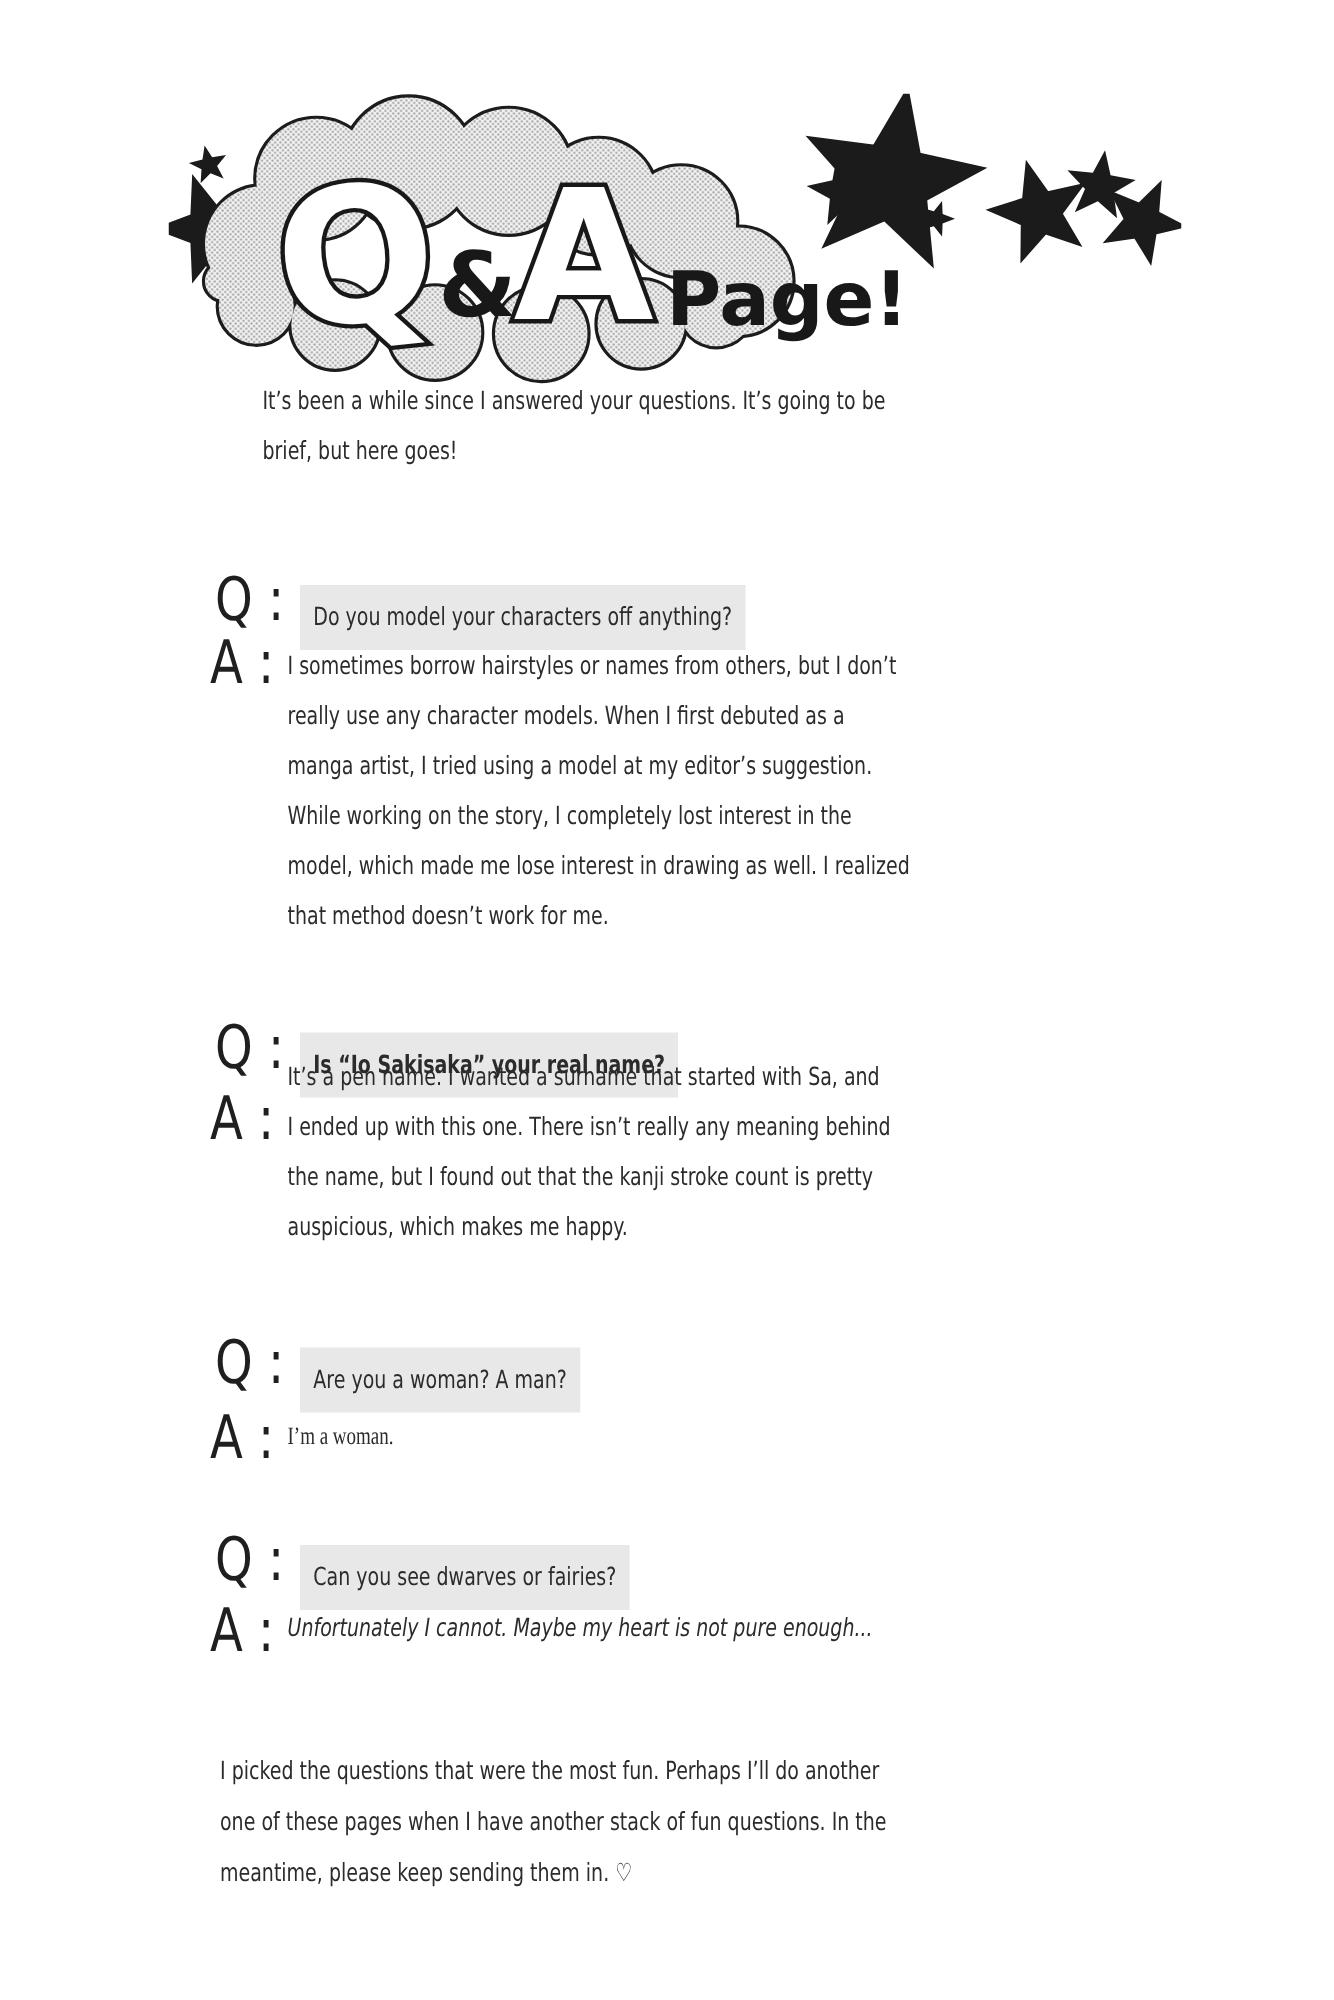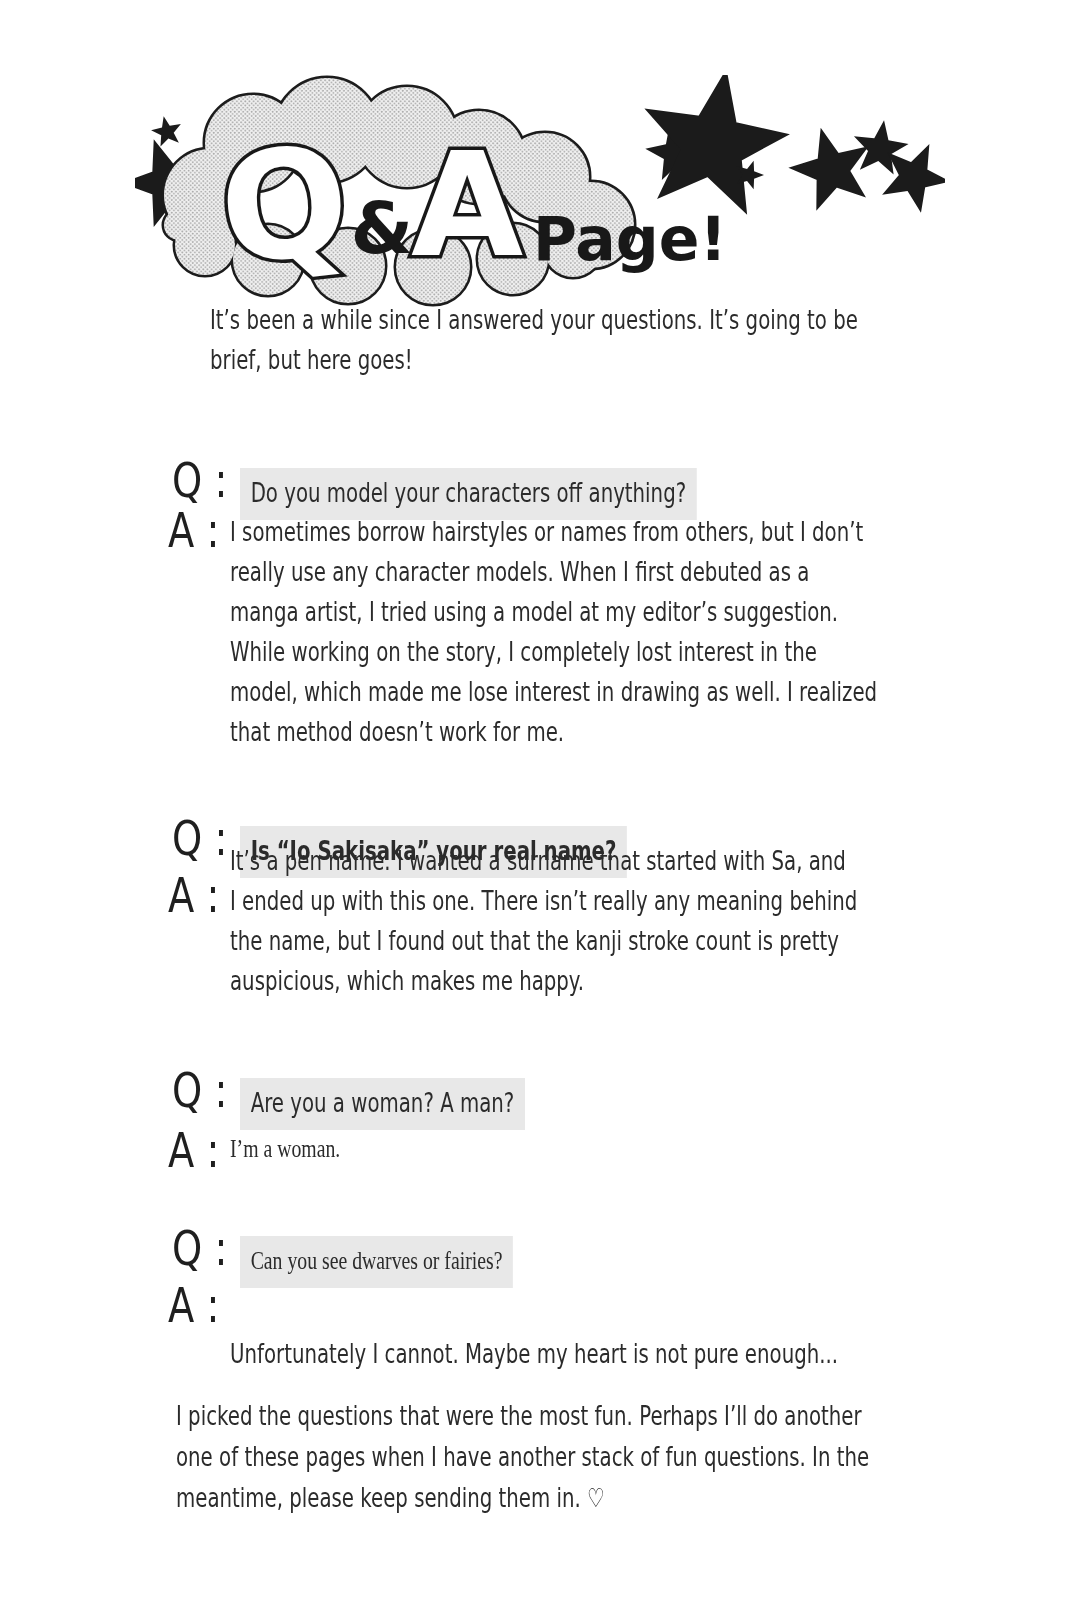--- a/index.html
+++ b/index.html
@@ -6,21 +6,21 @@
   body{
     width:1067px;height:1600px;
     font-family:"DejaVu Sans",sans-serif;
     color:#2b2b2b;
     overflow:hidden;
   }
   .page{position:relative;width:1067px;height:1600px;background:#fff;}
 
   .header-art{position:absolute;left:135px;top:75px;width:810px;height:240px;}
 
-  .text-block{position:absolute;font-size:26px;line-height:40px;}
+  .text-block{position:absolute;font-size:20px;line-height:40px;}
   .condensed{
     display:inline-block;
     transform:scaleX(0.76);
     transform-origin:0 0;
     white-space:pre;
   }
 
   #intro{left:210px;top:300px;}
   #outro{left:176px;top:1396px;line-height:41px;}
 
@@ -38,21 +38,21 @@
     background:#e8e8e8;
     padding:5px 14px 7px 14px;
   }
   .a-text{position:absolute;left:230px;}
   .q-label{left:172px;}
   .a-label{left:168px;}
 
   #qa0 .q-label{top:452px;}  #qa0 .q-box{top:468px;}  #qa0 .a-label{top:502px;}  #qa0 .a-text{top:512px;}
   #qa1 .q-label{top:810px;}  #qa1 .q-box{top:826px;font-weight:bold;}  #qa1 .a-label{top:867px;}  #qa1 .a-text{top:841px;}
   #qa2 .q-label{top:1062px;} #qa2 .q-box{top:1078px;text-decoration:underline;} #qa2 .a-label{top:1122px;} #qa2 .a-text{top:1129px;font-family:Liberation Serif, serif;}
-  #qa3 .q-label{top:1220px;} #qa3 .q-box{top:1236px;font-family:Liberation Serif, serif;} #qa3 .a-label{top:1277px;} #qa3 .a-text{top:1334px;}
+  #qa3 .q-label{top:1220px;} #qa3 .q-box{top:1236px;} #qa3 .a-label{top:1277px;} #qa3 .a-text{top:1282px;font-style:italic;}
 </style>
 </head>
 <body>
 
 <div class="page">
 
   <svg class="header-art" viewBox="0 0 810 240">
     <defs>
       <pattern id="ht" width="4.2" height="4.2" patternUnits="userSpaceOnUse">
         <rect width="4.2" height="4.2" fill="#f1f1f1"></rect>

